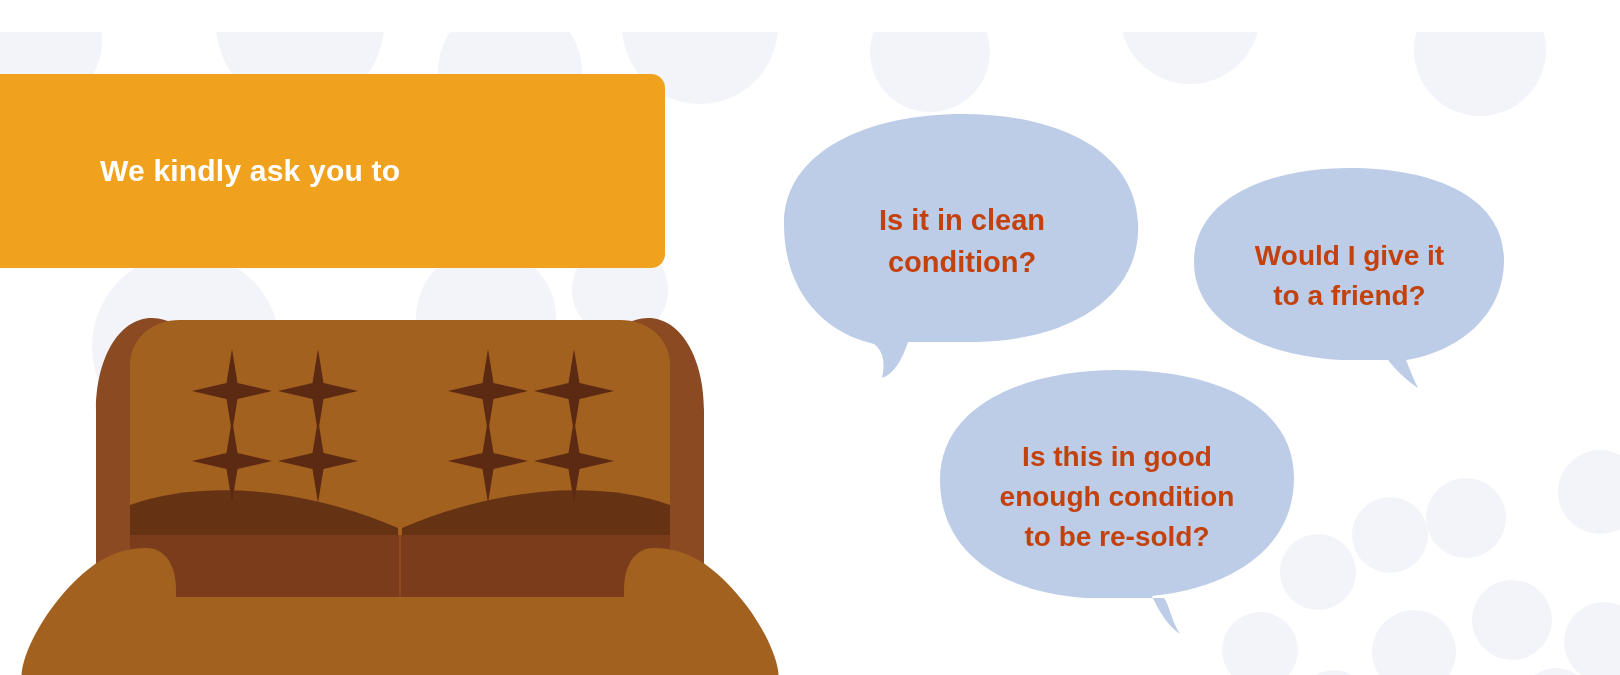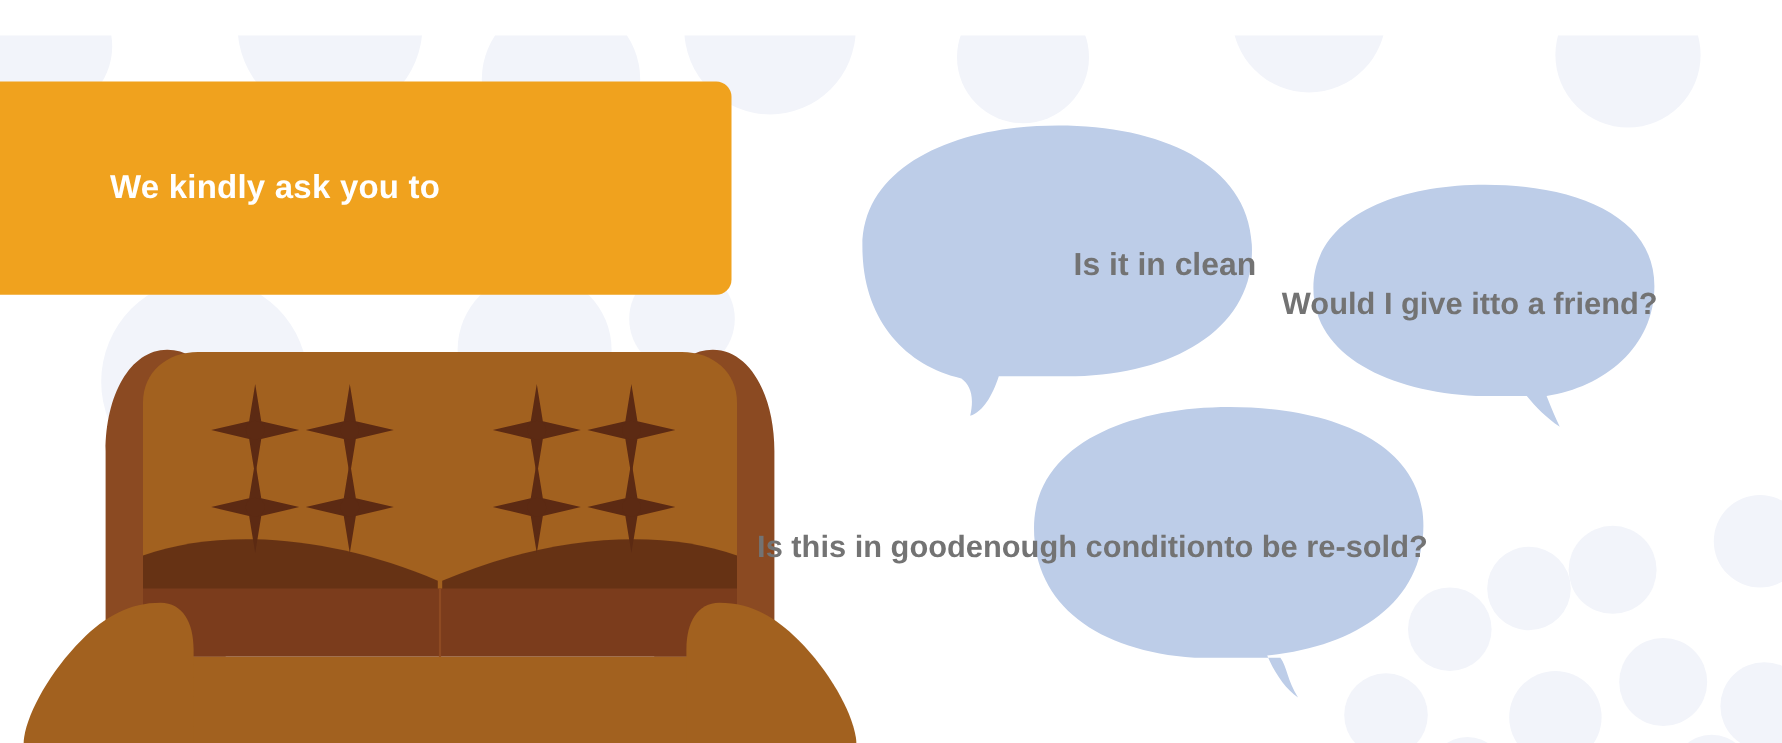--- a/index.html
+++ b/index.html
@@ -72,23 +72,24 @@
     left: 0;
     top: 0;
     overflow: visible;
   }
   .bubble-text {
     position: absolute;
     left: 0;
     top: 0;
     width: 100%;
     display: flex;
+    flex-direction: column;
     align-items: center;
-    justify-content: flex-end;
-    color: #737373;
+    justify-content: center;
+    color: #c2410c;
     font-weight: bold;
     line-height: 1.42;
     text-align: center;
     pointer-events: none;
   }
   .bubble-text .bline { white-space: nowrap; }
 
   #bubble-1 { left: 782px; top: 80px; width: 360px; height: 268px; }
   #bubble-1 .bubble-text { top: 32px; height: 195px; font-size: 29px; }
 
@@ -176,20 +177,21 @@
   </div>
 
   <div class="bubble" id="bubble-1">
     <svg width="360" height="268" viewBox="0 0 360 268" aria-hidden="true">
       <path d="M180,2 C272,2 352,36 356,110 C360,186 286,228 196,230
                L126,230 C120,248 112,262 100,266 C104,248 100,238 92,232
                C40,220 2,178 2,112 C2,38 88,2 180,2 Z" fill="#BDCDE8"></path>
     </svg>
     <div class="bubble-text">
       <span class="bline">Is it in clean</span>
+      <span class="bline">condition?</span>
     </div>
   </div>
 
   <div class="bubble" id="bubble-3">
     <svg width="362" height="268" viewBox="0 0 362 268" aria-hidden="true">
       <path d="M182,2 C274,2 358,34 358,110 C358,180 296,220 216,228
                C222,242 232,258 244,266 C234,250 234,238 228,230
                L150,230 C62,224 4,182 4,112 C4,36 90,2 182,2 Z" fill="#BDCDE8"></path>
     </svg>
     <div class="bubble-text">

